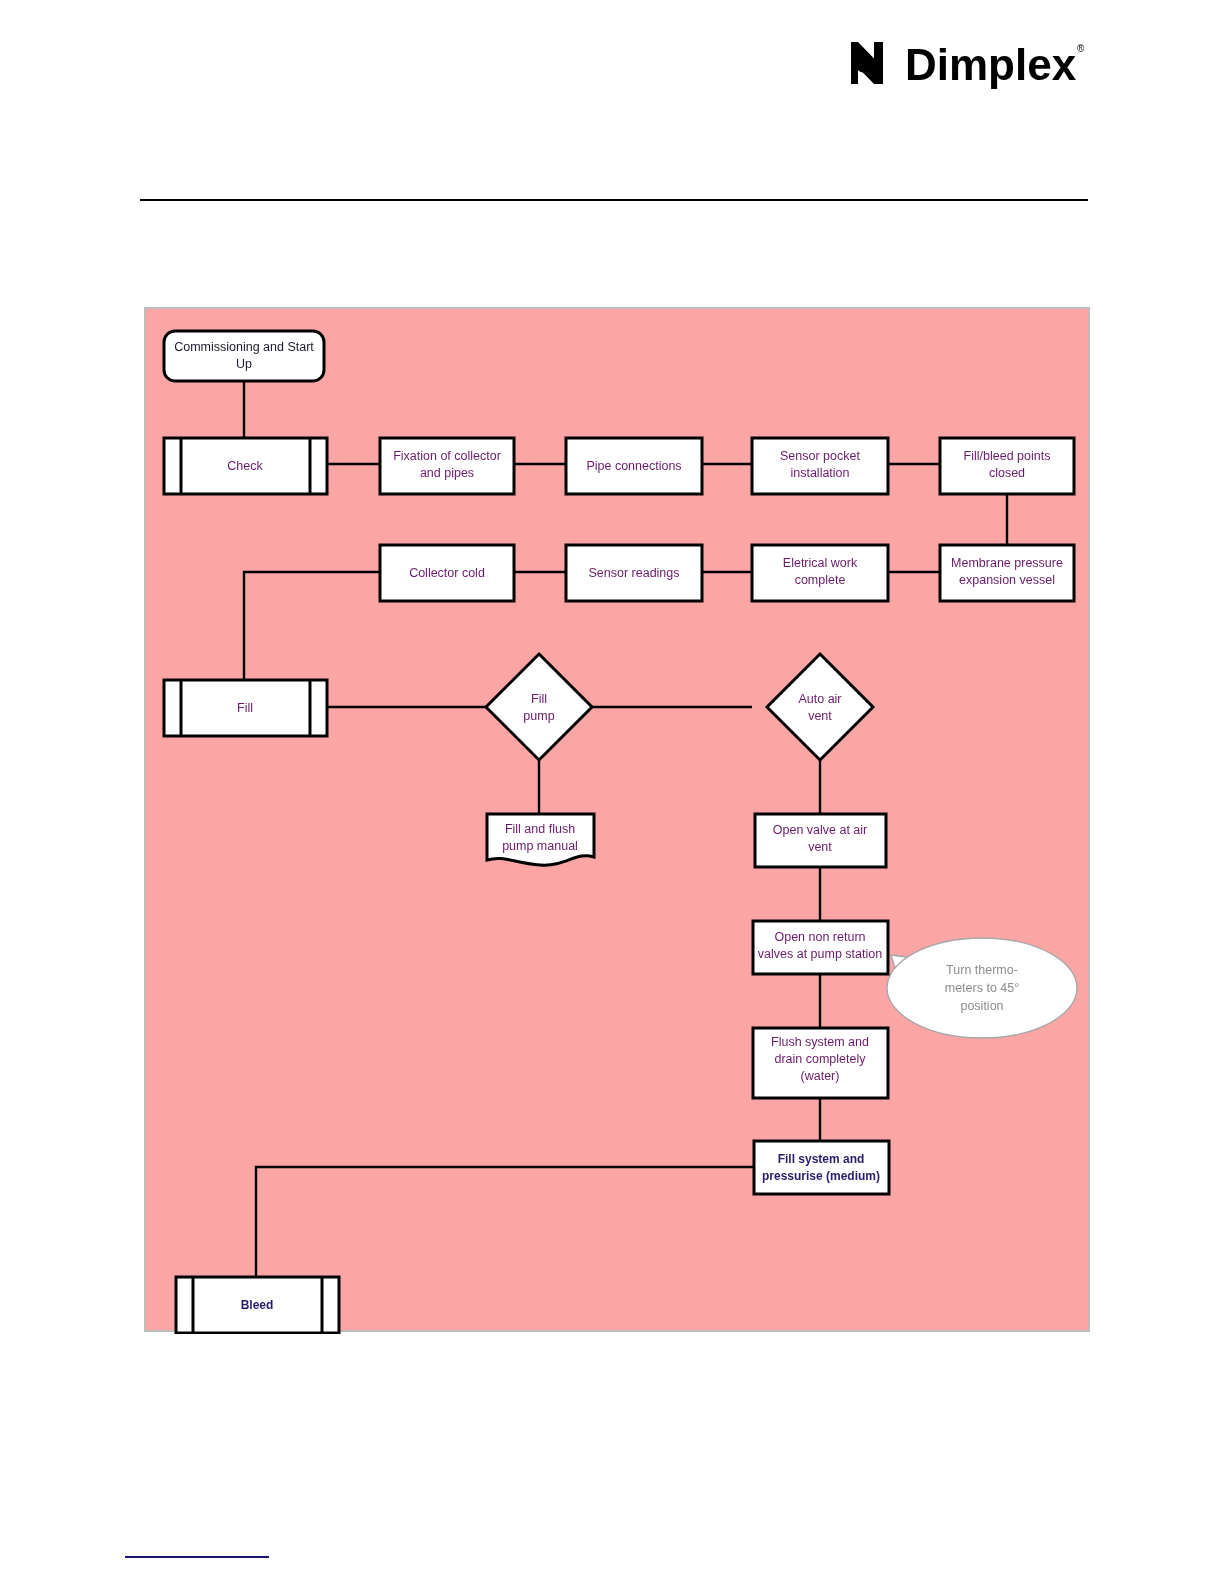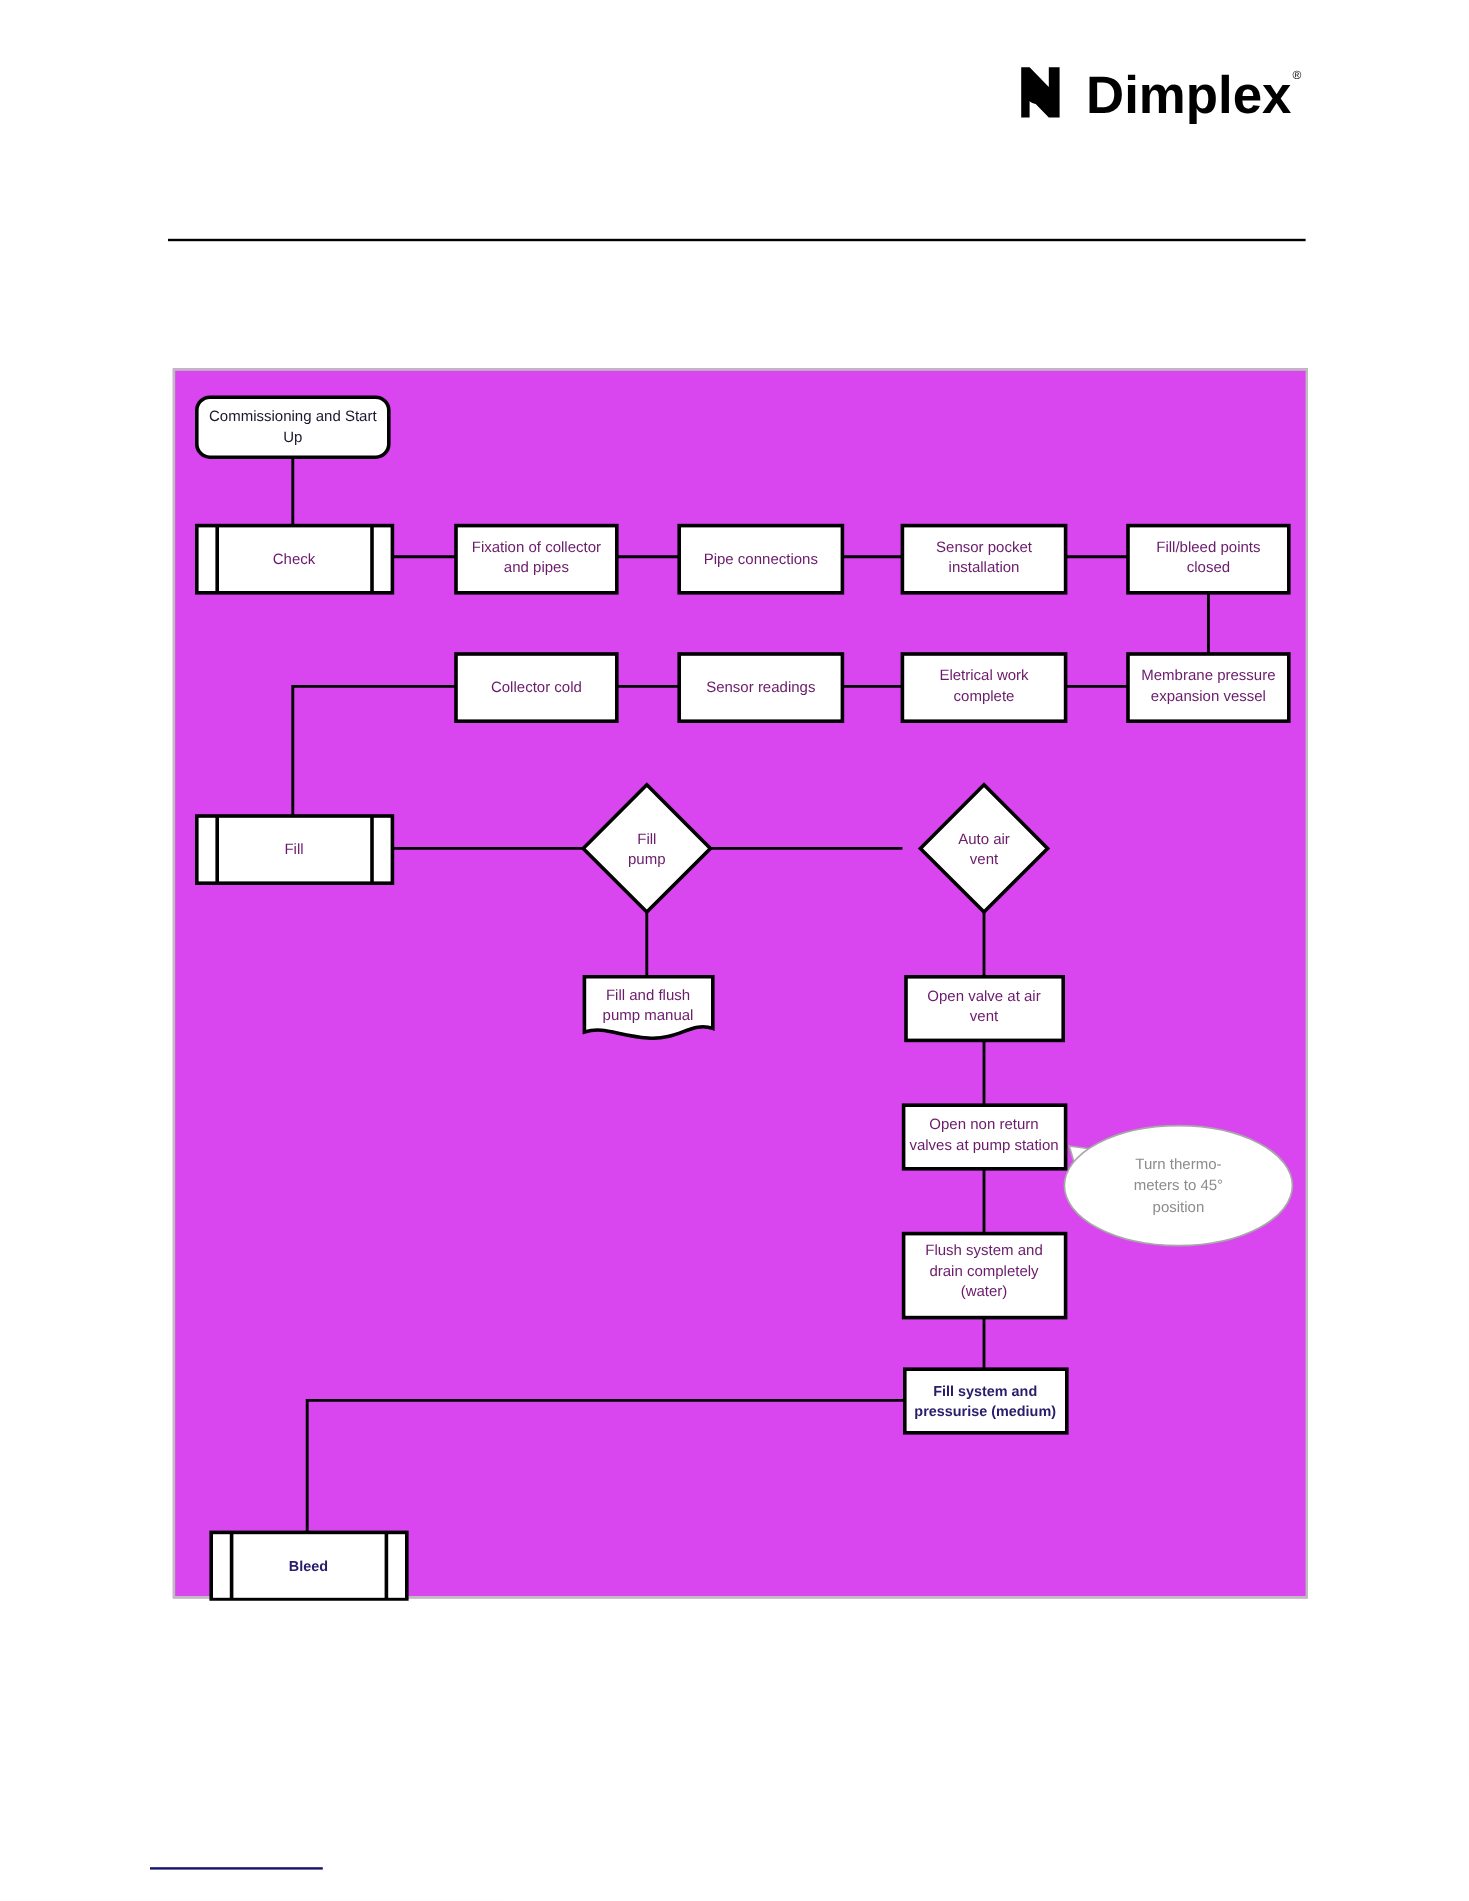--- a/index.html
+++ b/index.html
@@ -17,21 +17,21 @@
   .page {
     position: absolute;
     inset: 0;
     background: #ffffff;
   }
 
   
   .logo {
     position: absolute;
     left: 845px;
-    top: 48px;
+    top: 34px;
     width: 240px;
     height: 58px;
   }
   .header-rule {
     position: absolute;
     left: 140px;
     top: 199px;
     width: 948px;
     height: 2px;
     background: #000000;
@@ -48,21 +48,21 @@
   }
 
   
   .chart-frame {
     position: absolute;
     left: 144px;
     top: 307px;
     width: 946px;
     height: 1025px;
     border: 2px solid #bdbdbd;
-    background: #d946ef;
+    background: #fca5a5;
     box-sizing: border-box;
   }
   .chart-svg {
     position: absolute;
     left: 0;
     top: 0;
     width: 946px;
     height: 1025px;
     display: block;
   }

